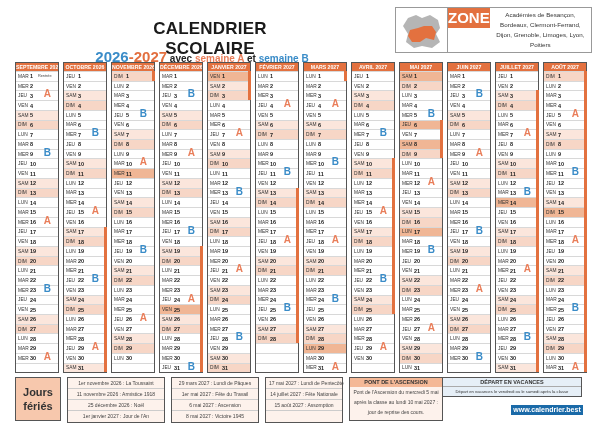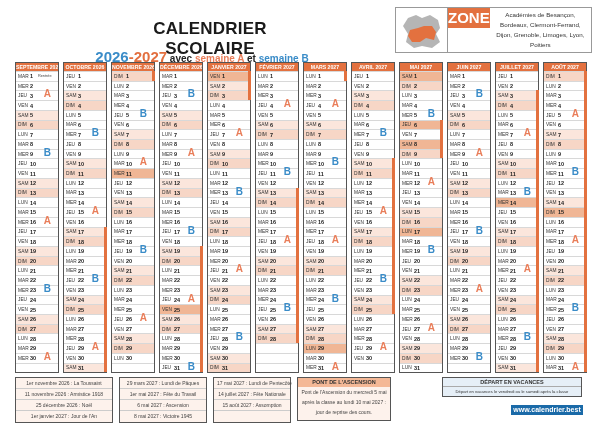--- a/index.html
+++ b/index.html
@@ -1631,20 +1631,23 @@
       <div class="vac" style="top: 8px; height: 301.32px;"></div>
       <span class="wk A" style="top: 44.88px;">A</span>
       <span class="wk B" style="top: 103.2px;">B</span>
       <span class="wk A" style="top: 171.24px;">A</span>
       <span class="wk B" style="top: 239.28px;">B</span>
       <span class="wk A" style="top: 297.6px;">A</span>
     </div>
   </div>
 
 <div class="footer">
+  <div class="jf">
+    <span><span>Jours</span><br><span>fériés</span></span>
+  </div>
   <div class="hbox" style="width:98px">
     <div>1er novembre 2026 : La Toussaint</div>
     <div>11 novembre 2026 : Armistice 1918</div>
     <div>25 décembre 2026 : Noël</div>
     <div>1er janvier 2027 : Jour de l'An</div>
   </div>
   <div class="hbox" style="width:88px">
     <div>29 mars 2027 : Lundi de Pâques</div>
     <div>1er mai 2027 : Fête du Travail</div>
     <div>6 mai 2027 : Ascension</div>

